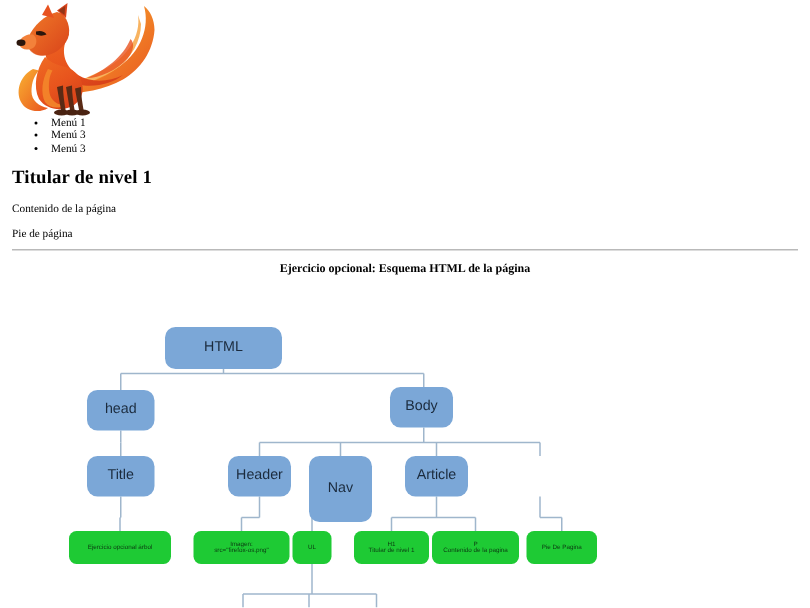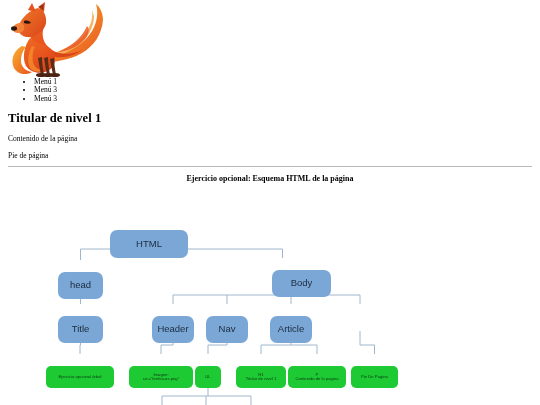--- a/index.html
+++ b/index.html
@@ -92,21 +92,20 @@
   .node {
     position: absolute;
     box-sizing: border-box;
     display: flex;
     align-items: center;
     justify-content: center;
     text-align: center;
     border-radius: 6px;
     font-family: "Liberation Sans", sans-serif;
     line-height: 1.12;
-    margin-top: 12px;
   }
   .node.blue {
     background: #7BA7D7;
     color: #1b2b3d;
     font-size: 9.5px;
     border-radius: 7px;
   }
   .node.green {
     background: #1ECA34;
     color: #0c3a12;
@@ -230,30 +229,30 @@
       <path d="M162 207 L162 216" stroke="#9fb6cc" stroke-width="1" fill="none"></path>
       <path d="M206 207 L206 216" stroke="#9fb6cc" stroke-width="1" fill="none"></path>
       <path d="M251 207 L251 216" stroke="#9fb6cc" stroke-width="1" fill="none"></path>
     </svg>
 <div class="node blue" style="left: 110px; top: 29px; width: 78px; height: 28px;">
       <span>HTML</span>
     </div>
     <div class="node blue" style="left: 58px; top: 71px; width: 45px; height: 27px;">
       <span>head</span>
     </div>
-    <div class="node blue" style="left: 272px; top: 69px; width: 59px; height: 27px;">
+    <div class="node blue" style="left: 260px; top: 69px; width: 42px; height: 27px;">
       <span>Body</span>
     </div>
     <div class="node blue" style="left: 58px; top: 115px; width: 45px; height: 27px;">
       <span>Title</span>
     </div>
     <div class="node blue" style="left: 152px; top: 115px; width: 42px; height: 27px;">
       <span>Header</span>
     </div>
-    <div class="node blue" style="left: 206px; top: 115px; width: 42px; height: 27px;">
+    <div class="node blue" style="left: 206px; top: 115px; width: 42px; height: 44px;">
       <span>Nav</span>
     </div>
     <div class="node blue" style="left: 270px; top: 115px; width: 42px; height: 27px; text-align: center;">
       <span>Article</span>
     </div>
     <div class="node green" style="left: 46px; top: 165px; width: 68px; height: 22px;">
       <span>
         <span class="nm">Ejercicio opcional árbol</span>
       </span>
     </div>

